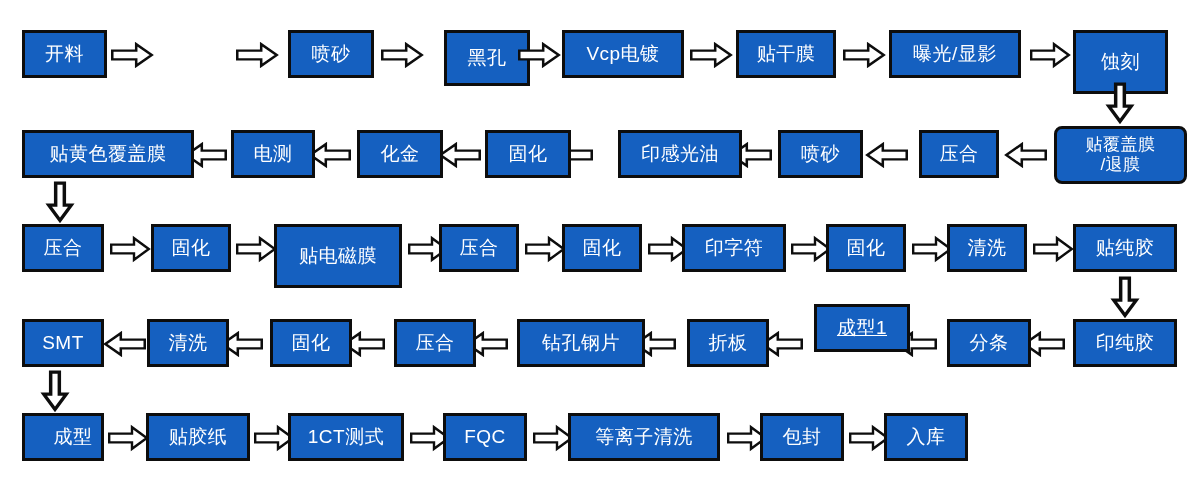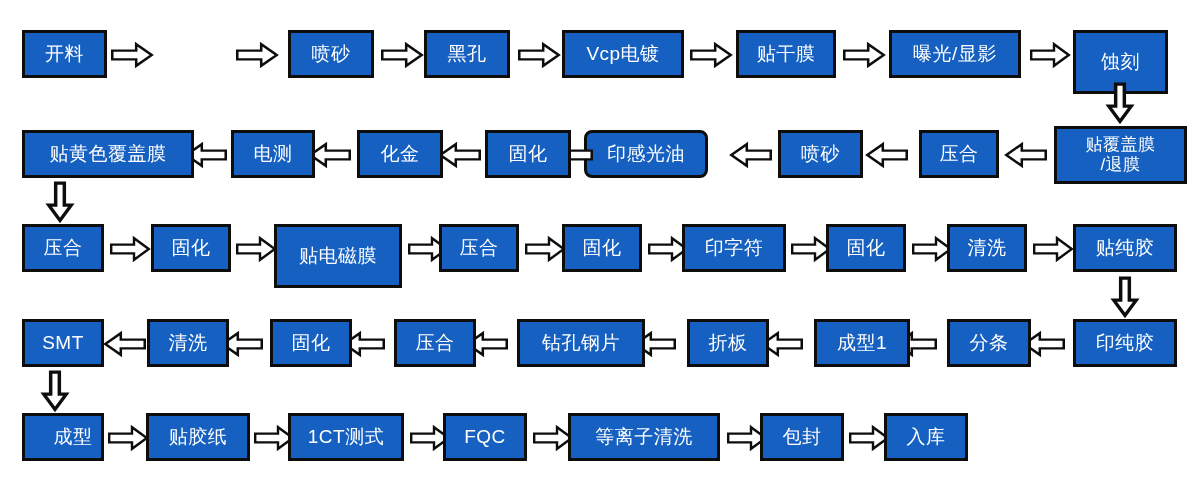--- a/index.html
+++ b/index.html
@@ -77,21 +77,21 @@
     <svg viewBox="0 0 100 60" preserveAspectRatio="none">
         <polygon points="3,19 60,19 60,3 97,30 60,57 60,41 3,41"></polygon>
       </svg>
   </div>
   <div class="node" style="left:288px; top:30px; width:86px;  height:48px;">喷砂</div>
   <div class="arrow" style="left:381px; top:43px; width:42px; height:24px;">
     <svg viewBox="0 0 100 60" preserveAspectRatio="none">
         <polygon points="3,19 60,19 60,3 97,30 60,57 60,41 3,41"></polygon>
       </svg>
   </div>
-  <div class="node" style="left:424px; top:30px; width:86px;  height:48px;">黑孔</div>
+  <div class="node" style="left:444px; top:30px; width:86px;  height:56px;">黑孔</div>
   <div class="arrow" style="left:518px; top:43px; width:42px; height:24px;">
     <svg viewBox="0 0 100 60" preserveAspectRatio="none">
         <polygon points="3,19 60,19 60,3 97,30 60,57 60,41 3,41"></polygon>
       </svg>
   </div>
   <div class="node" style="left:562px; top:30px; width:122px; height:48px;">Vcp电镀</div>
   <div class="arrow" style="left:690px; top:43px; width:42px; height:24px;">
     <svg viewBox="0 0 100 60" preserveAspectRatio="none">
         <polygon points="3,19 60,19 60,3 97,30 60,57 60,41 3,41"></polygon>
       </svg>
@@ -109,40 +109,40 @@
       </svg>
   </div>
   <div class="node" style="left:1073px;top:30px; width:95px;  height:64px;">蚀刻</div>
 
   <div class="arrow small" style="left:1107px; top:83px; width:26px; height:40px;">
     <svg viewBox="0 0 60 100" preserveAspectRatio="none">
         <polygon points="20,3 40,3 40,58 56,58 30,96 4,58 20,58"></polygon>
       </svg>
   </div>
 
-  <div class="node two-line" style="left:1054px; top:126px; width:133px; height:58px;">贴覆盖膜
+  <div class="node two-line" style="left:1054px; top:126px; width:133px; height:58px;border-radius:8px;">贴覆盖膜
 /退膜</div>
   <div class="arrow" style="left:1005px; top:143px; width:42px; height:24px;">
     <svg viewBox="0 0 100 60" preserveAspectRatio="none">
         <polygon points="97,19 40,19 40,3 3,30 40,57 40,41 97,41"></polygon>
       </svg>
   </div>
   <div class="node" style="left:919px;  top:130px; width:80px;  height:48px;">压合</div>
   <div class="arrow" style="left:866px;  top:143px; width:42px; height:24px;">
     <svg viewBox="0 0 100 60" preserveAspectRatio="none">
         <polygon points="97,19 40,19 40,3 3,30 40,57 40,41 97,41"></polygon>
       </svg>
   </div>
   <div class="node" style="left:778px;  top:130px; width:85px;  height:48px;">喷砂</div>
   <div class="arrow" style="left:730px;  top:143px; width:42px; height:24px;">
     <svg viewBox="0 0 100 60" preserveAspectRatio="none">
         <polygon points="97,19 40,19 40,3 3,30 40,57 40,41 97,41"></polygon>
       </svg>
   </div>
-  <div class="node" style="left:584px;  top:130px; width:124px; height:48px;border-radius:8px;">印感光油</div>
+  <div class="node" style="left:618px;  top:130px; width:124px; height:48px;">印感光油</div>
   <div class="arrow" style="left:551px;  top:143px; width:42px; height:24px;">
     <svg viewBox="0 0 100 60" preserveAspectRatio="none">
         <polygon points="97,19 40,19 40,3 3,30 40,57 40,41 97,41"></polygon>
       </svg>
   </div>
   <div class="node" style="left:485px;  top:130px; width:86px;  height:48px;">固化</div>
   <div class="arrow" style="left:439px;  top:143px; width:42px; height:24px;">
     <svg viewBox="0 0 100 60" preserveAspectRatio="none">
         <polygon points="97,19 40,19 40,3 3,30 40,57 40,41 97,41"></polygon>
       </svg>
@@ -228,21 +228,21 @@
     <svg viewBox="0 0 100 60" preserveAspectRatio="none">
         <polygon points="97,19 40,19 40,3 3,30 40,57 40,41 97,41"></polygon>
       </svg>
   </div>
   <div class="node" style="left:947px;  top:319px; width:84px;  height:48px;">分条</div>
   <div class="arrow" style="left:895px;  top:332px; width:42px; height:24px;">
     <svg viewBox="0 0 100 60" preserveAspectRatio="none">
         <polygon points="97,19 40,19 40,3 3,30 40,57 40,41 97,41"></polygon>
       </svg>
   </div>
-  <div class="node" style="left:814px;  top:319px; width:96px;  height:48px;">成型1</div>
+  <div class="node" style="left:814px;  top:304px; width:96px;  height:48px;text-decoration:underline;">成型1</div>
   <div class="arrow" style="left:761px;  top:332px; width:42px; height:24px;">
     <svg viewBox="0 0 100 60" preserveAspectRatio="none">
         <polygon points="97,19 40,19 40,3 3,30 40,57 40,41 97,41"></polygon>
       </svg>
   </div>
   <div class="node" style="left:687px;  top:319px; width:82px;  height:48px;">折板</div>
   <div class="arrow" style="left:634px;  top:332px; width:42px; height:24px;">
     <svg viewBox="0 0 100 60" preserveAspectRatio="none">
         <polygon points="97,19 40,19 40,3 3,30 40,57 40,41 97,41"></polygon>
       </svg>

